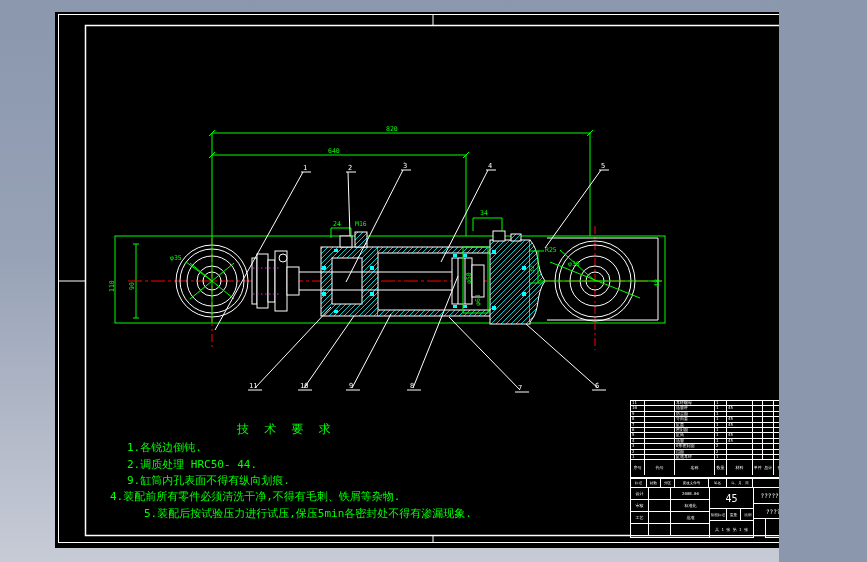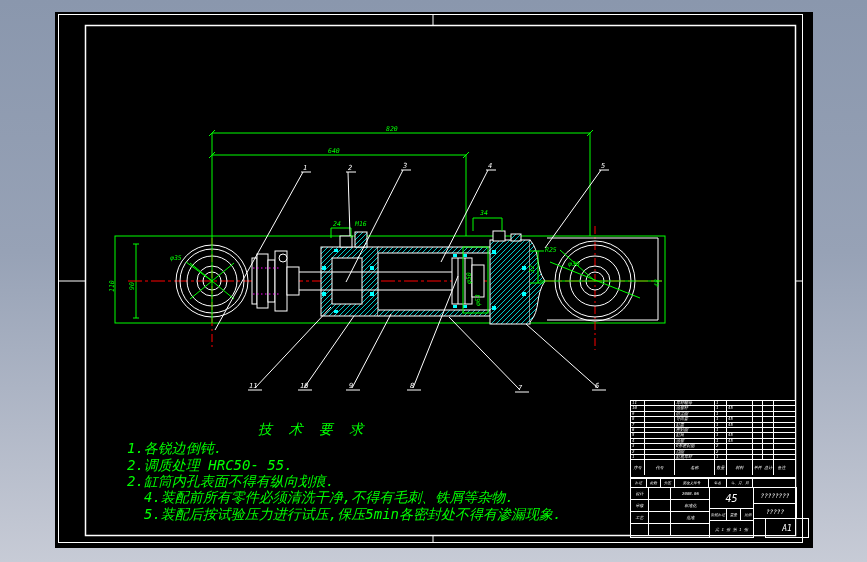--- a/index.html
+++ b/index.html
@@ -1,22 +1,22 @@
 <!DOCTYPE html>
 <html><head>
 <meta charset="utf-8">
 <style>
   html,body{margin:0;padding:0;background:#8a97ad;}
-  #stage{position:relative;width:867px;height:562px;overflow:hidden;
+  #stage{position:relative;width:779px;height:562px;overflow:hidden;
          background:linear-gradient(180deg,#8a97ad 0%,#97a2b6 45%,#c7cbd6 100%);
-         font-family:"DejaVu Sans Mono","Liberation Mono",monospace;font-style:italic;}
+         font-family:"DejaVu Sans Mono","Liberation Mono",monospace;}
   #cad{position:absolute;left:0;top:0;}
-  .note{position:absolute;color:#00ff00;font-size:14px;line-height:8px;white-space:nowrap;
+  .note{position:absolute;color:#00ff00;font-size:11px;line-height:8px;white-space:nowrap;
         font-family:"DejaVu Sans Mono",monospace;}
-  .note-title{position:absolute;color:#00ff00;font-size:14px;letter-spacing:4px;white-space:nowrap;margin-left:21px;}
+  .note-title{position:absolute;color:#00ff00;font-size:12px;letter-spacing:4px;white-space:nowrap;}
   
   #bom{position:absolute;left:630px;top:400px;width:166px;height:78px;border:1px solid #fff;
        box-sizing:border-box;background:#000;}
   .bomrow{display:grid;grid-template-columns:14px 30px 40px 12px 26px 10px 11px 15px;
           height:5.4px;border-bottom:1px solid #fff;box-sizing:border-box;}
   .bomrow>div{border-right:1px solid #fff;color:#fff;font-size:4px;line-height:4px;
           overflow:hidden;white-space:nowrap;padding-left:1px;box-sizing:border-box;}
   .bomrow>div:last-child{border-right:none;}
   #bomhead{display:grid;grid-template-columns:14px 30px 40px 12px 26px 21px 15px;height:15px;
           box-sizing:border-box;}
@@ -205,23 +205,23 @@
       <text x="300" y="388">10</text>
       <text x="349" y="388">9</text>
       <text x="410" y="388">8</text>
       <text x="518" y="390">7</text>
       <text x="595" y="388">6</text>
     </g>
   </svg>
 
   <div class="note-title" style="left:237px;top:421px;">技 术 要 求</div>
   <div class="note" style="left:127px;top:444px;">1.各锐边倒钝.</div>
-  <div class="note" style="left:127px;top:461px;">2.调质处理 HRC50- 55.</div>
-  <div class="note" style="left:127px;top:477px;">2.缸筒内孔表面不得有纵向划痕.</div>
-  <div class="note" style="left:144px;top:493px;">4.装配前所有零件必须清洗干净,不得有毛刺、铁屑等杂物.</div>
+  <div class="note" style="left:127px;top:461px;">2.调质处理 HRC50- 44.</div>
+  <div class="note" style="left:127px;top:477px;">9.缸筒内孔表面不得有纵向划痕.</div>
+  <div class="note" style="left:110px;top:493px;">4.装配前所有零件必须清洗干净,不得有毛刺、铁屑等杂物.</div>
   <div class="note" style="left:144px;top:510px;">5.装配后按试验压力进行试压,保压5min各密封处不得有渗漏现象.</div>
 
   <div id="bom">
     <div class="bomrow">
       <div>11</div>
         <div></div>
         <div>耳环螺母</div>
         <div>1</div>
         <div></div>
         <div></div>

